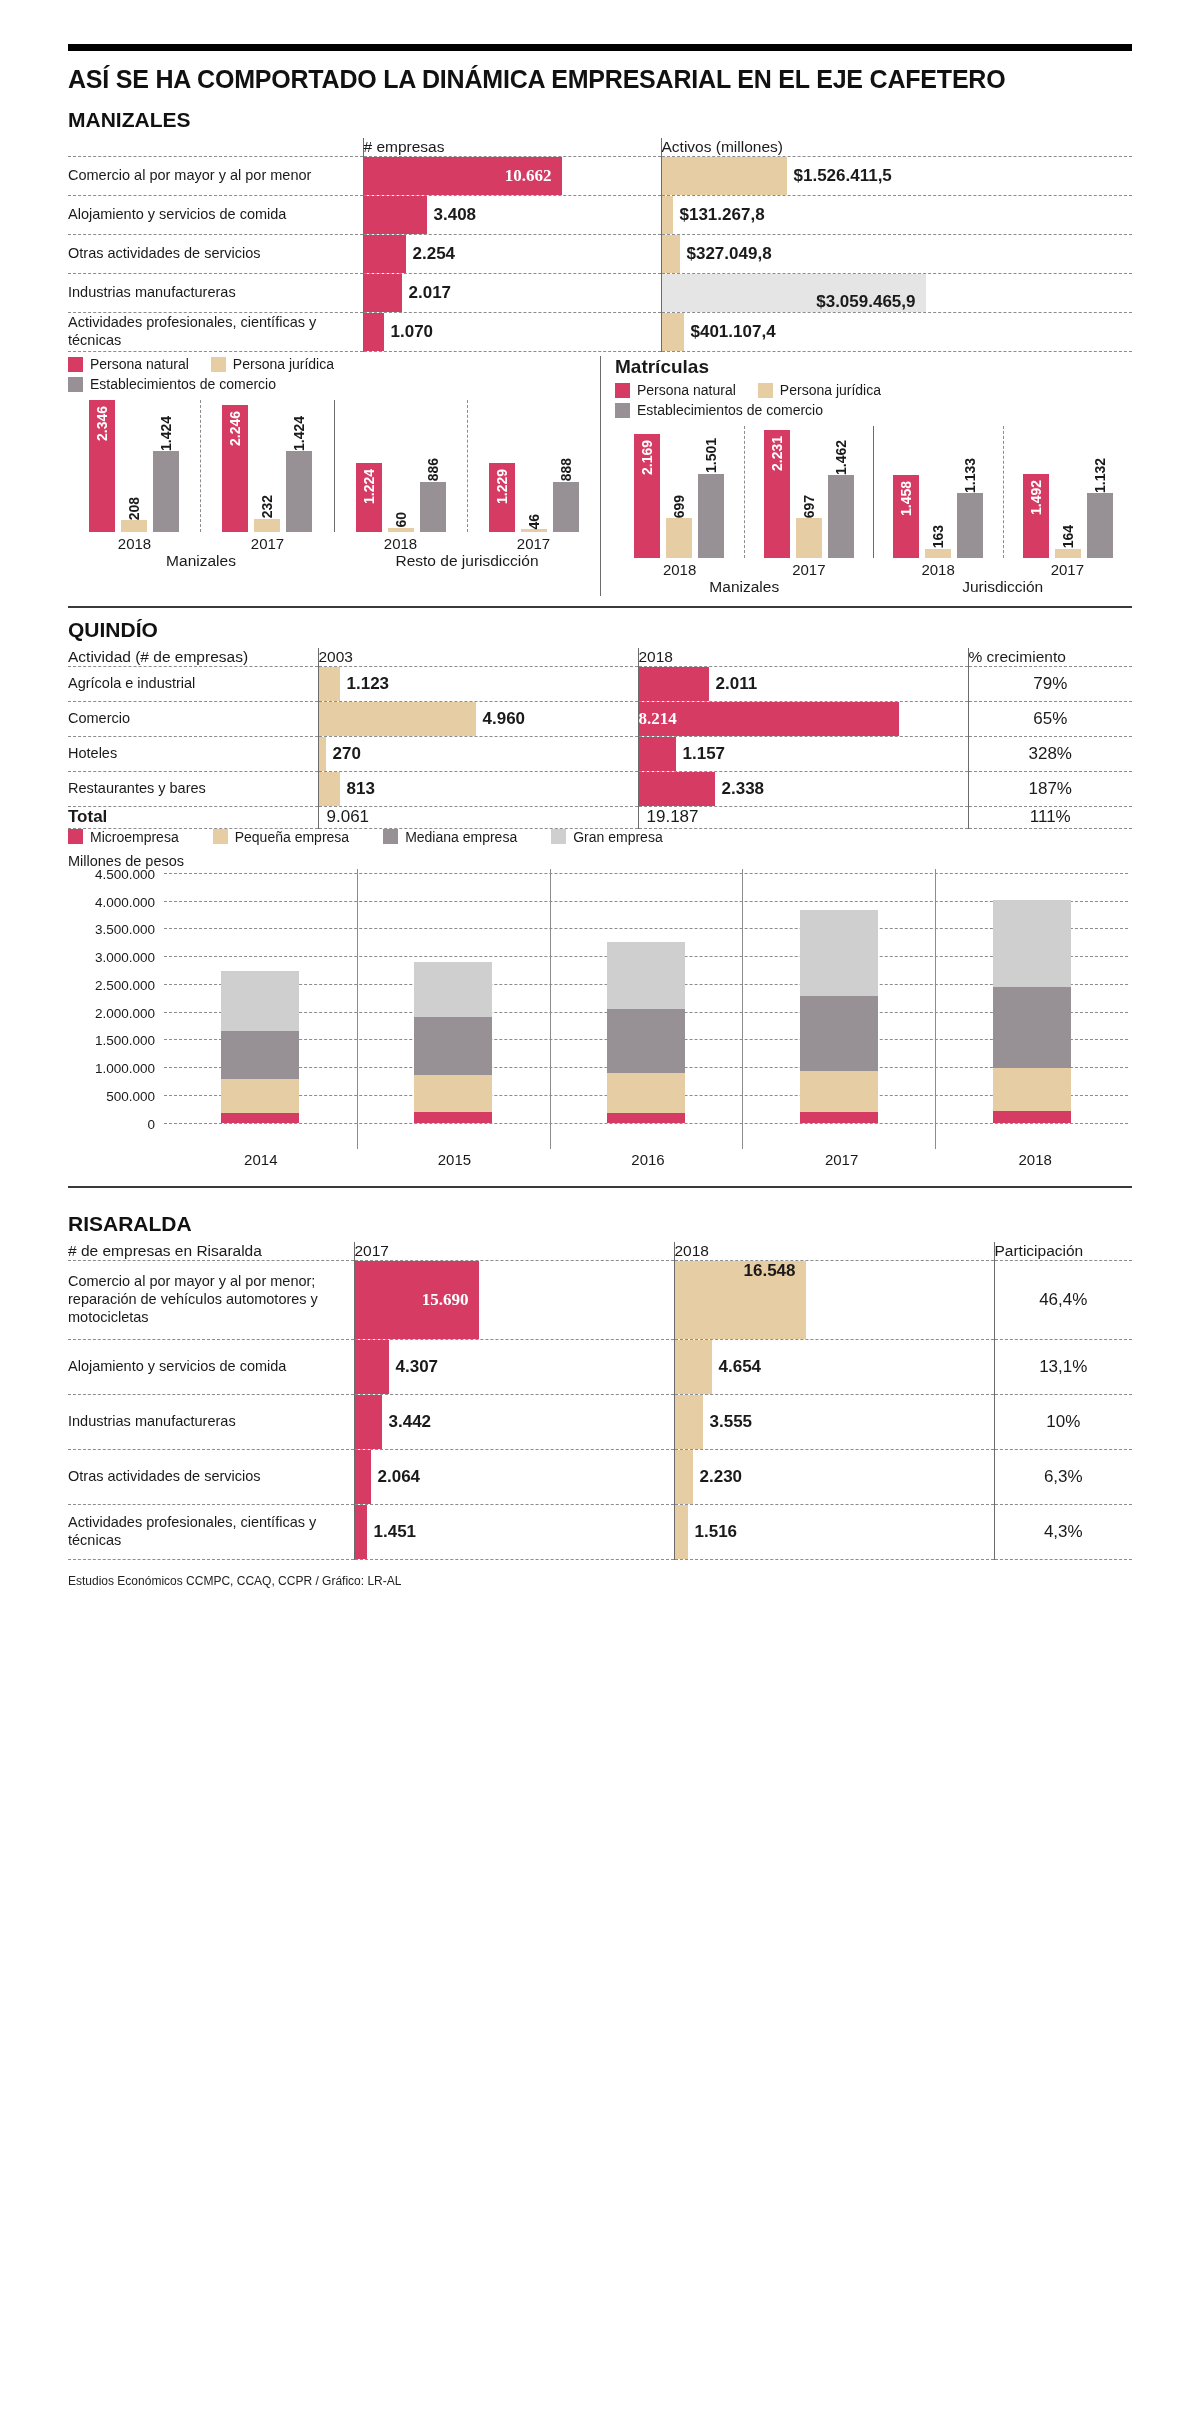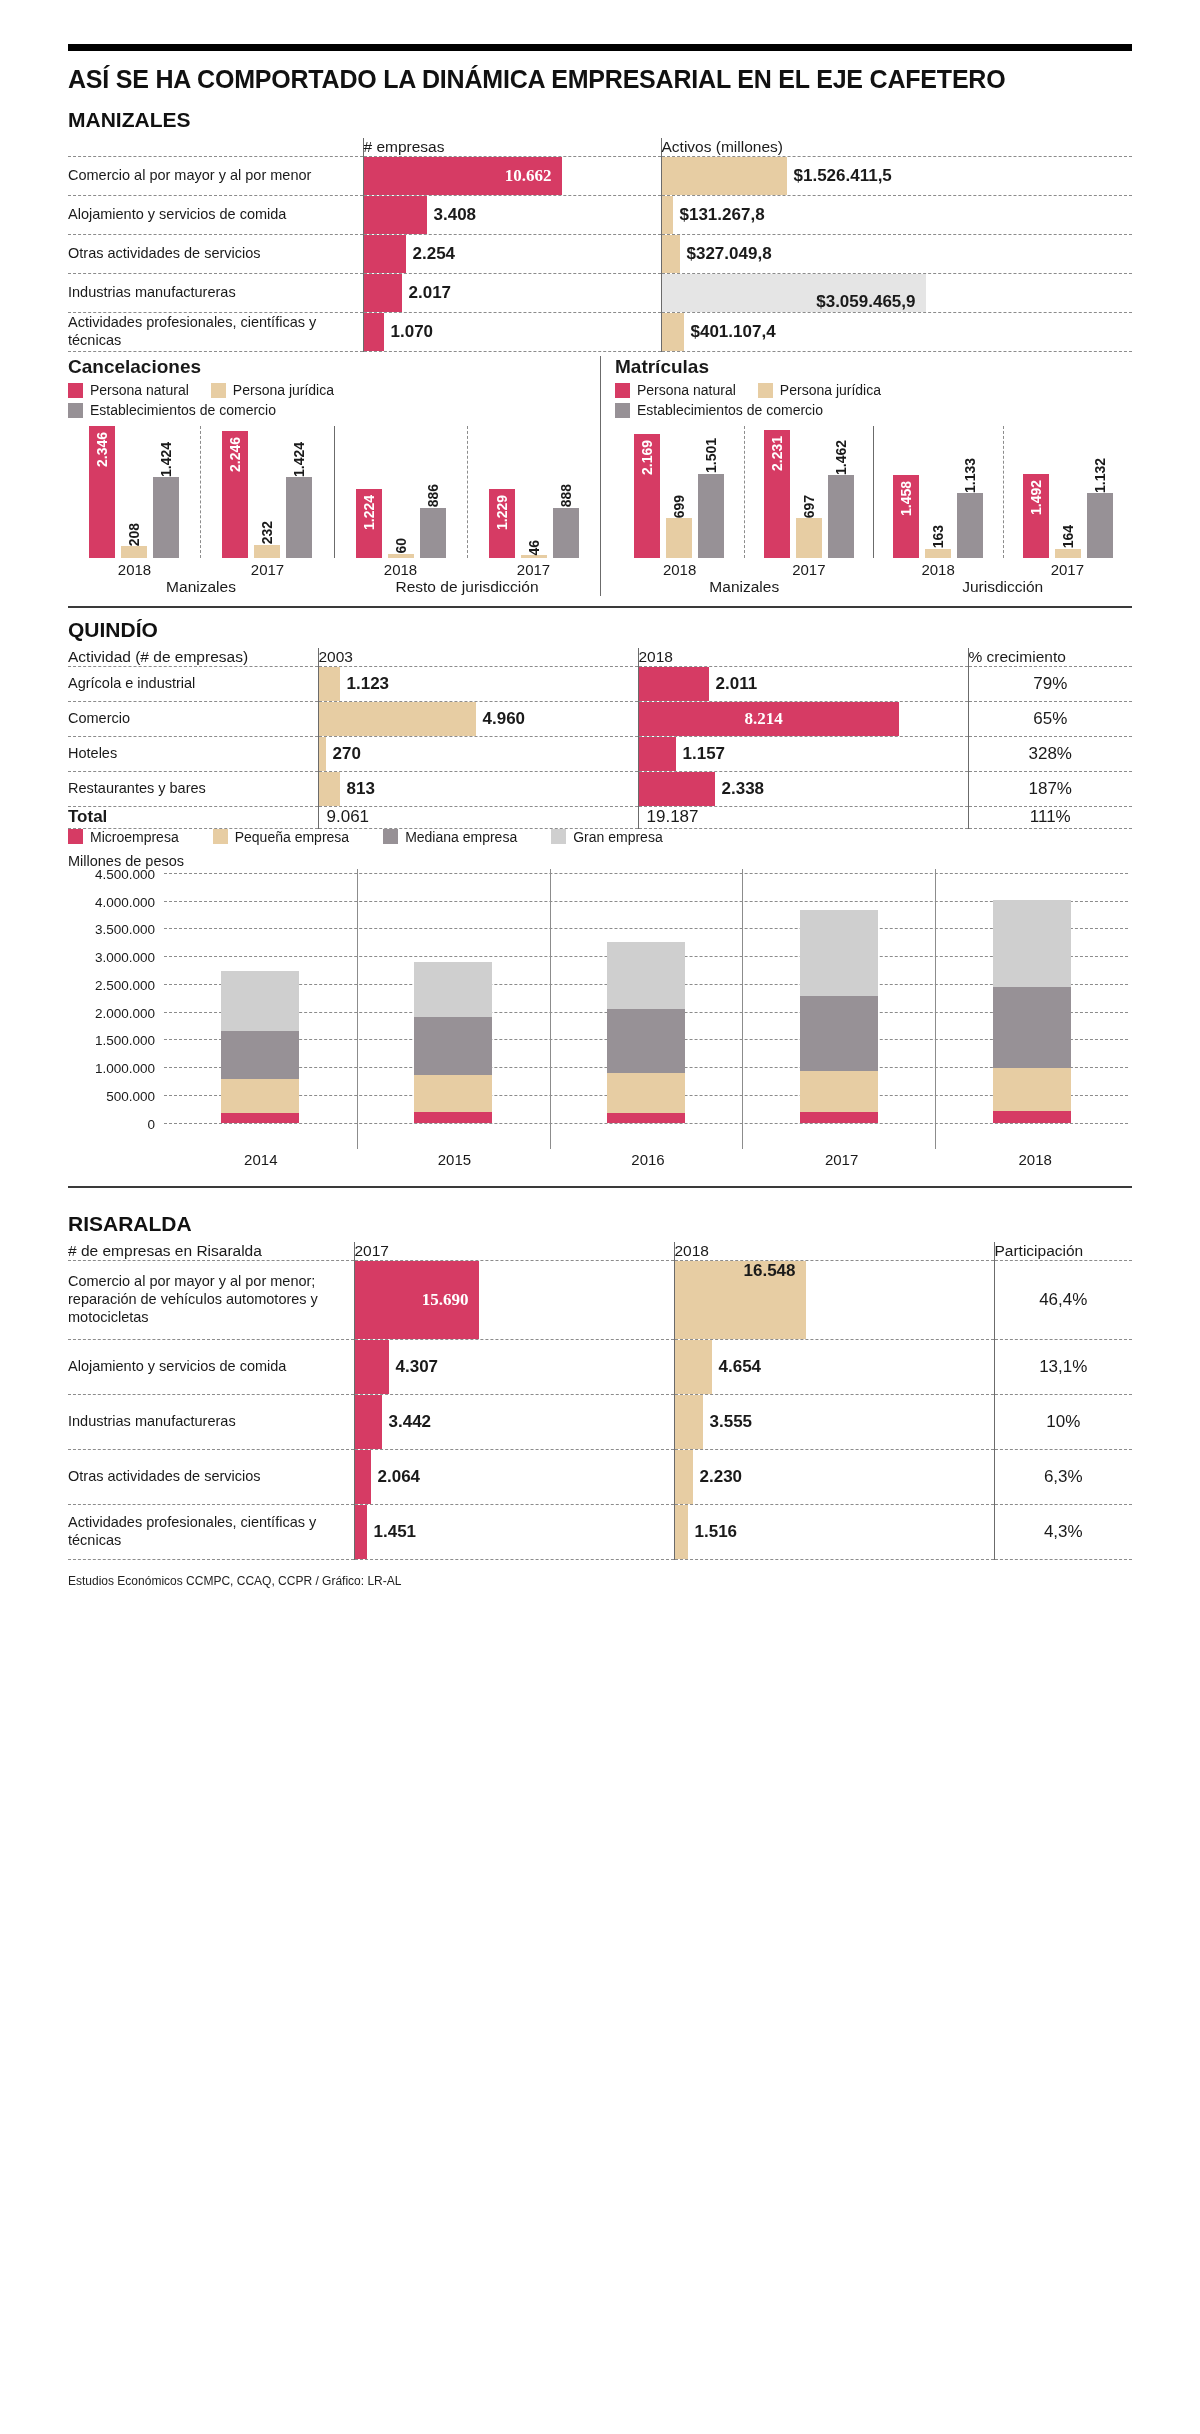--- a/index.html
+++ b/index.html
@@ -171,21 +171,20 @@
               <span class="barval">$401.107,4</span>
             </div>
       </td>
     </tr>
   </tbody>
     </table>
 
   <div class="vpanels">
 
     <div class="vpanel">
-      <div class="vtitle">Cancelaciones</div>
       <div class="legend">
         <span class="li">
             <i class="swatch" style="background:#d63b64"></i>
             <span>Persona natural</span>
           </span>
         <span class="li">
             <i class="swatch" style="background:#e7cda3"></i>
             <span>Persona jurídica</span>
           </span>
         <span class="li" style="flex-basis:100%">
@@ -356,21 +355,21 @@
     <tr class="dashrow">
       <td class="labelcell">Comercio</td>
       <td class="vl">
             <div class="rowflex">
               <div class="hbar sm" style="width:157px;background:#e7cda3"></div>
               <span class="barval">4.960</span>
             </div>
           </td>
       <td class="vl">
             <div class="rowflex">
-              <div class="hbar sm" style="width:260px;background:#d63b64;display:flex;align-items:center;justify-content:center">
+              <div class="hbar sm" style="width:260px;background:#d63b64;display:flex;align-items:center;justify-content:flex-start">
                 <span class="barval inside">8.214</span>
               </div>
             </div>
           </td>
       <td class="vl pct">65%</td>
     </tr>
     <tr class="dashrow">
       <td class="labelcell">Hoteles</td>
       <td class="vl">
             <div class="rowflex">

